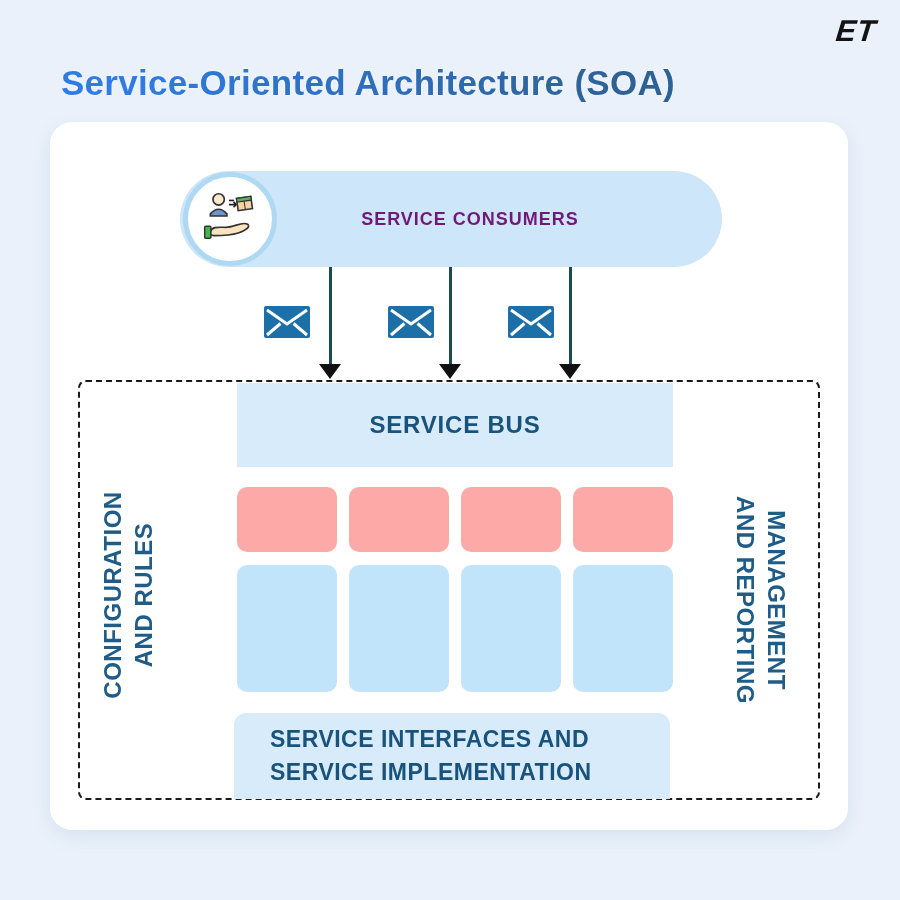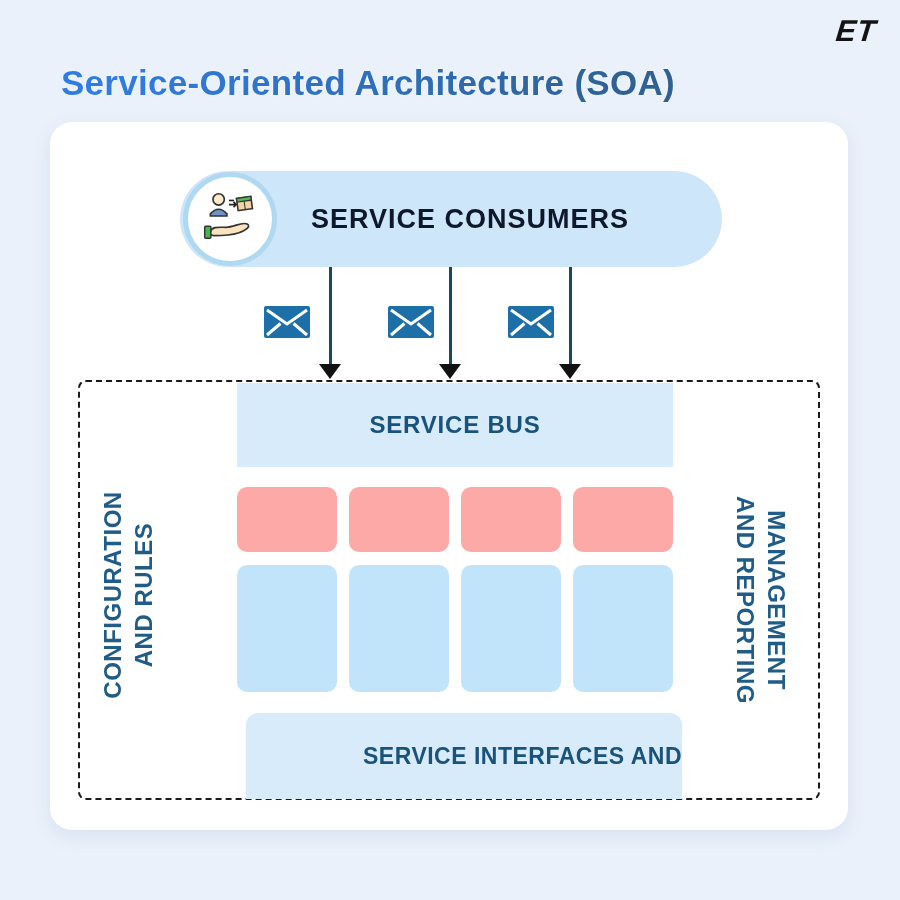--- a/index.html
+++ b/index.html
@@ -34,21 +34,21 @@
     background:#CDE6FA;border-radius:48px;
   }
   .pill-circle{
     position:absolute;left:183px;top:172px;width:94px;height:94px;
     background:#fff;border:5px solid #AFD9F3;border-radius:50%;
     box-sizing:border-box;display:flex;align-items:center;justify-content:center;
   }
   .pill-label{
     position:absolute;left:245px;top:171px;width:450px;height:96px;
     display:flex;align-items:center;justify-content:center;
-    font-size:27px;font-weight:bold;letter-spacing:1px;color:#0f172a;
+    font-size:18px;font-weight:bold;letter-spacing:1px;color:#701a75;
   }
   
   .flow-arrow{
     position:absolute;top:267px;width:22px;height:112px;
     display:flex;flex-direction:column;align-items:center;
   }
   .flow-arrow .shaft{width:3px;flex:1;background:#1A4A55;}
   .flow-arrow .head{
     width:0;height:0;border-left:11px solid transparent;
     border-right:11px solid transparent;border-top:15px solid #111;
@@ -67,27 +67,26 @@
   }
   .slot-row{
     position:absolute;left:237px;width:436px;display:flex;gap:12px;
   }
   .slot-row.red{top:487px;height:65px;}
   .slot-row.blue{top:565px;height:127px;}
   .slot{flex:1;border-radius:10px;}
   .slot.red{background:#FCA9A7;}
   .slot.blue{background:#C2E4FB;}
   .iface-bar{
-    position:absolute;left:246px;top:713px;width:436px;height:86px;
+    position:absolute;left:234px;top:713px;width:436px;height:86px;
     background:#D8EBFB;border-radius:12px 12px 0 0;
     display:flex;flex-direction:column;justify-content:center;
     padding-left:36px;box-sizing:border-box;
     font-size:23px;font-weight:bold;letter-spacing:.5px;color:#19537B;
     line-height:33px;
-    text-align:right;
   }
   
   .vlabel{
     position:absolute;display:flex;align-items:center;justify-content:center;
   }
   .vlabel .inner{
     white-space:nowrap;text-align:center;
     font-size:24px;font-weight:bold;letter-spacing:.5px;color:#1F5C87;
     line-height:31px;
   }
@@ -177,20 +176,21 @@
   </div>
 <div class="slot-row blue">
     <div class="slot blue"></div>
     <div class="slot blue"></div>
     <div class="slot blue"></div>
     <div class="slot blue"></div>
   </div>
 
 <div class="iface-bar">
   <span>SERVICE INTERFACES AND</span>
+  <span>SERVICE IMPLEMENTATION</span>
 </div>
 
 <div class="vlabel left">
   <div class="inner">
     <span style="display:block">CONFIGURATION</span>
     <span style="display:block">AND RULES</span>
   </div>
 </div>
 <div class="vlabel right">
   <div class="inner">

